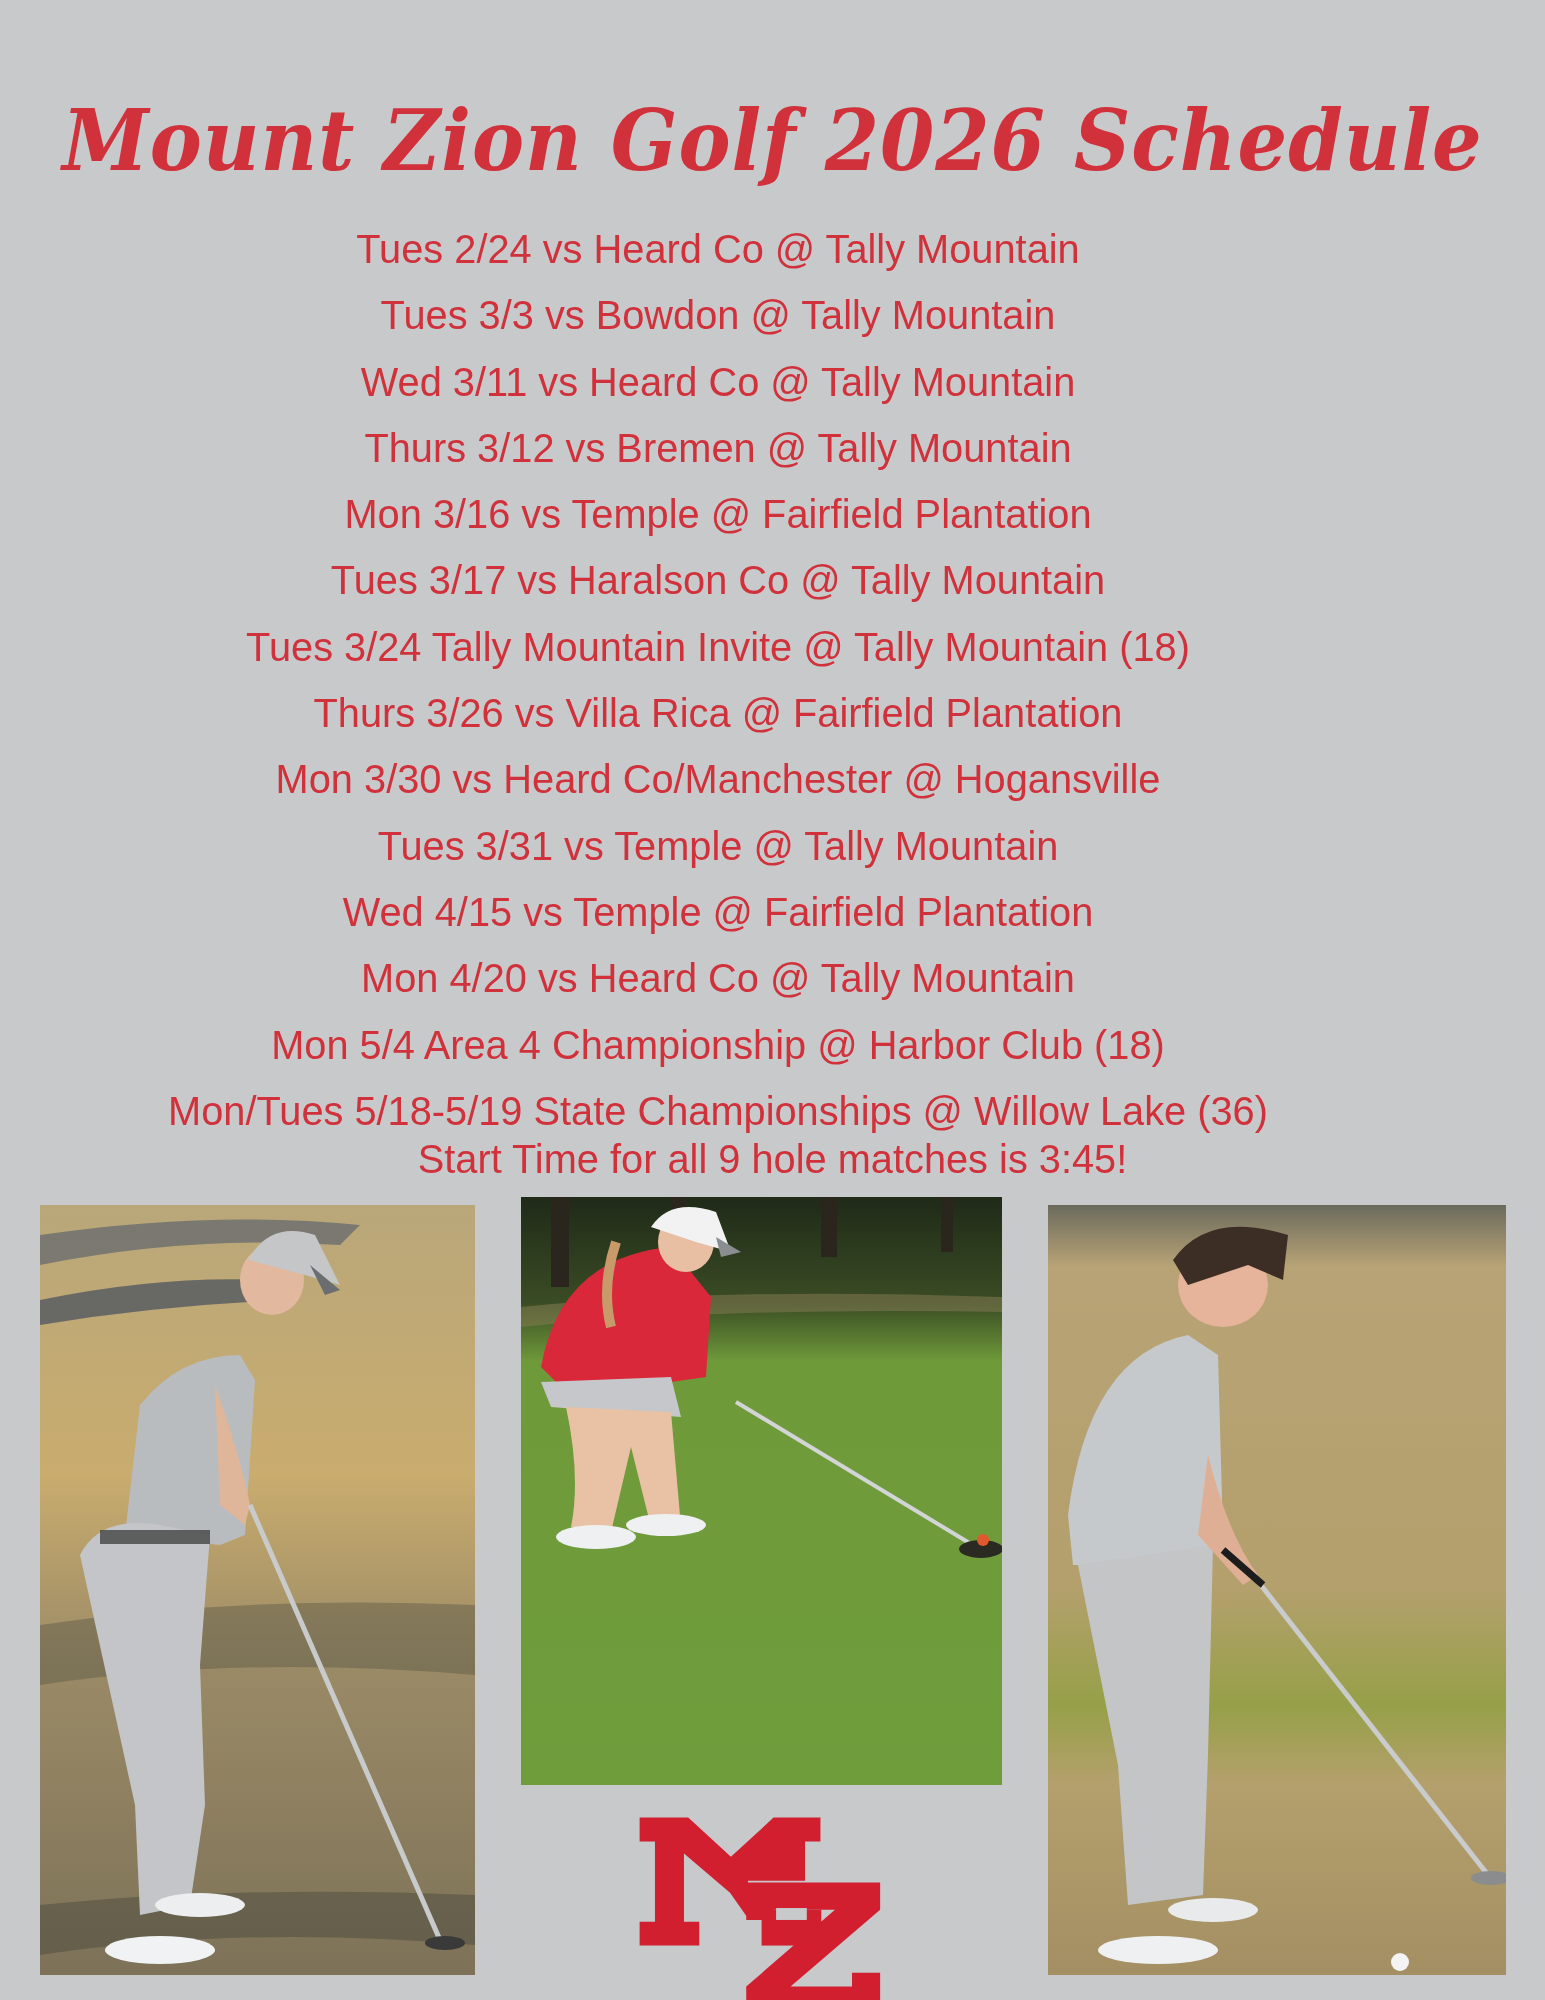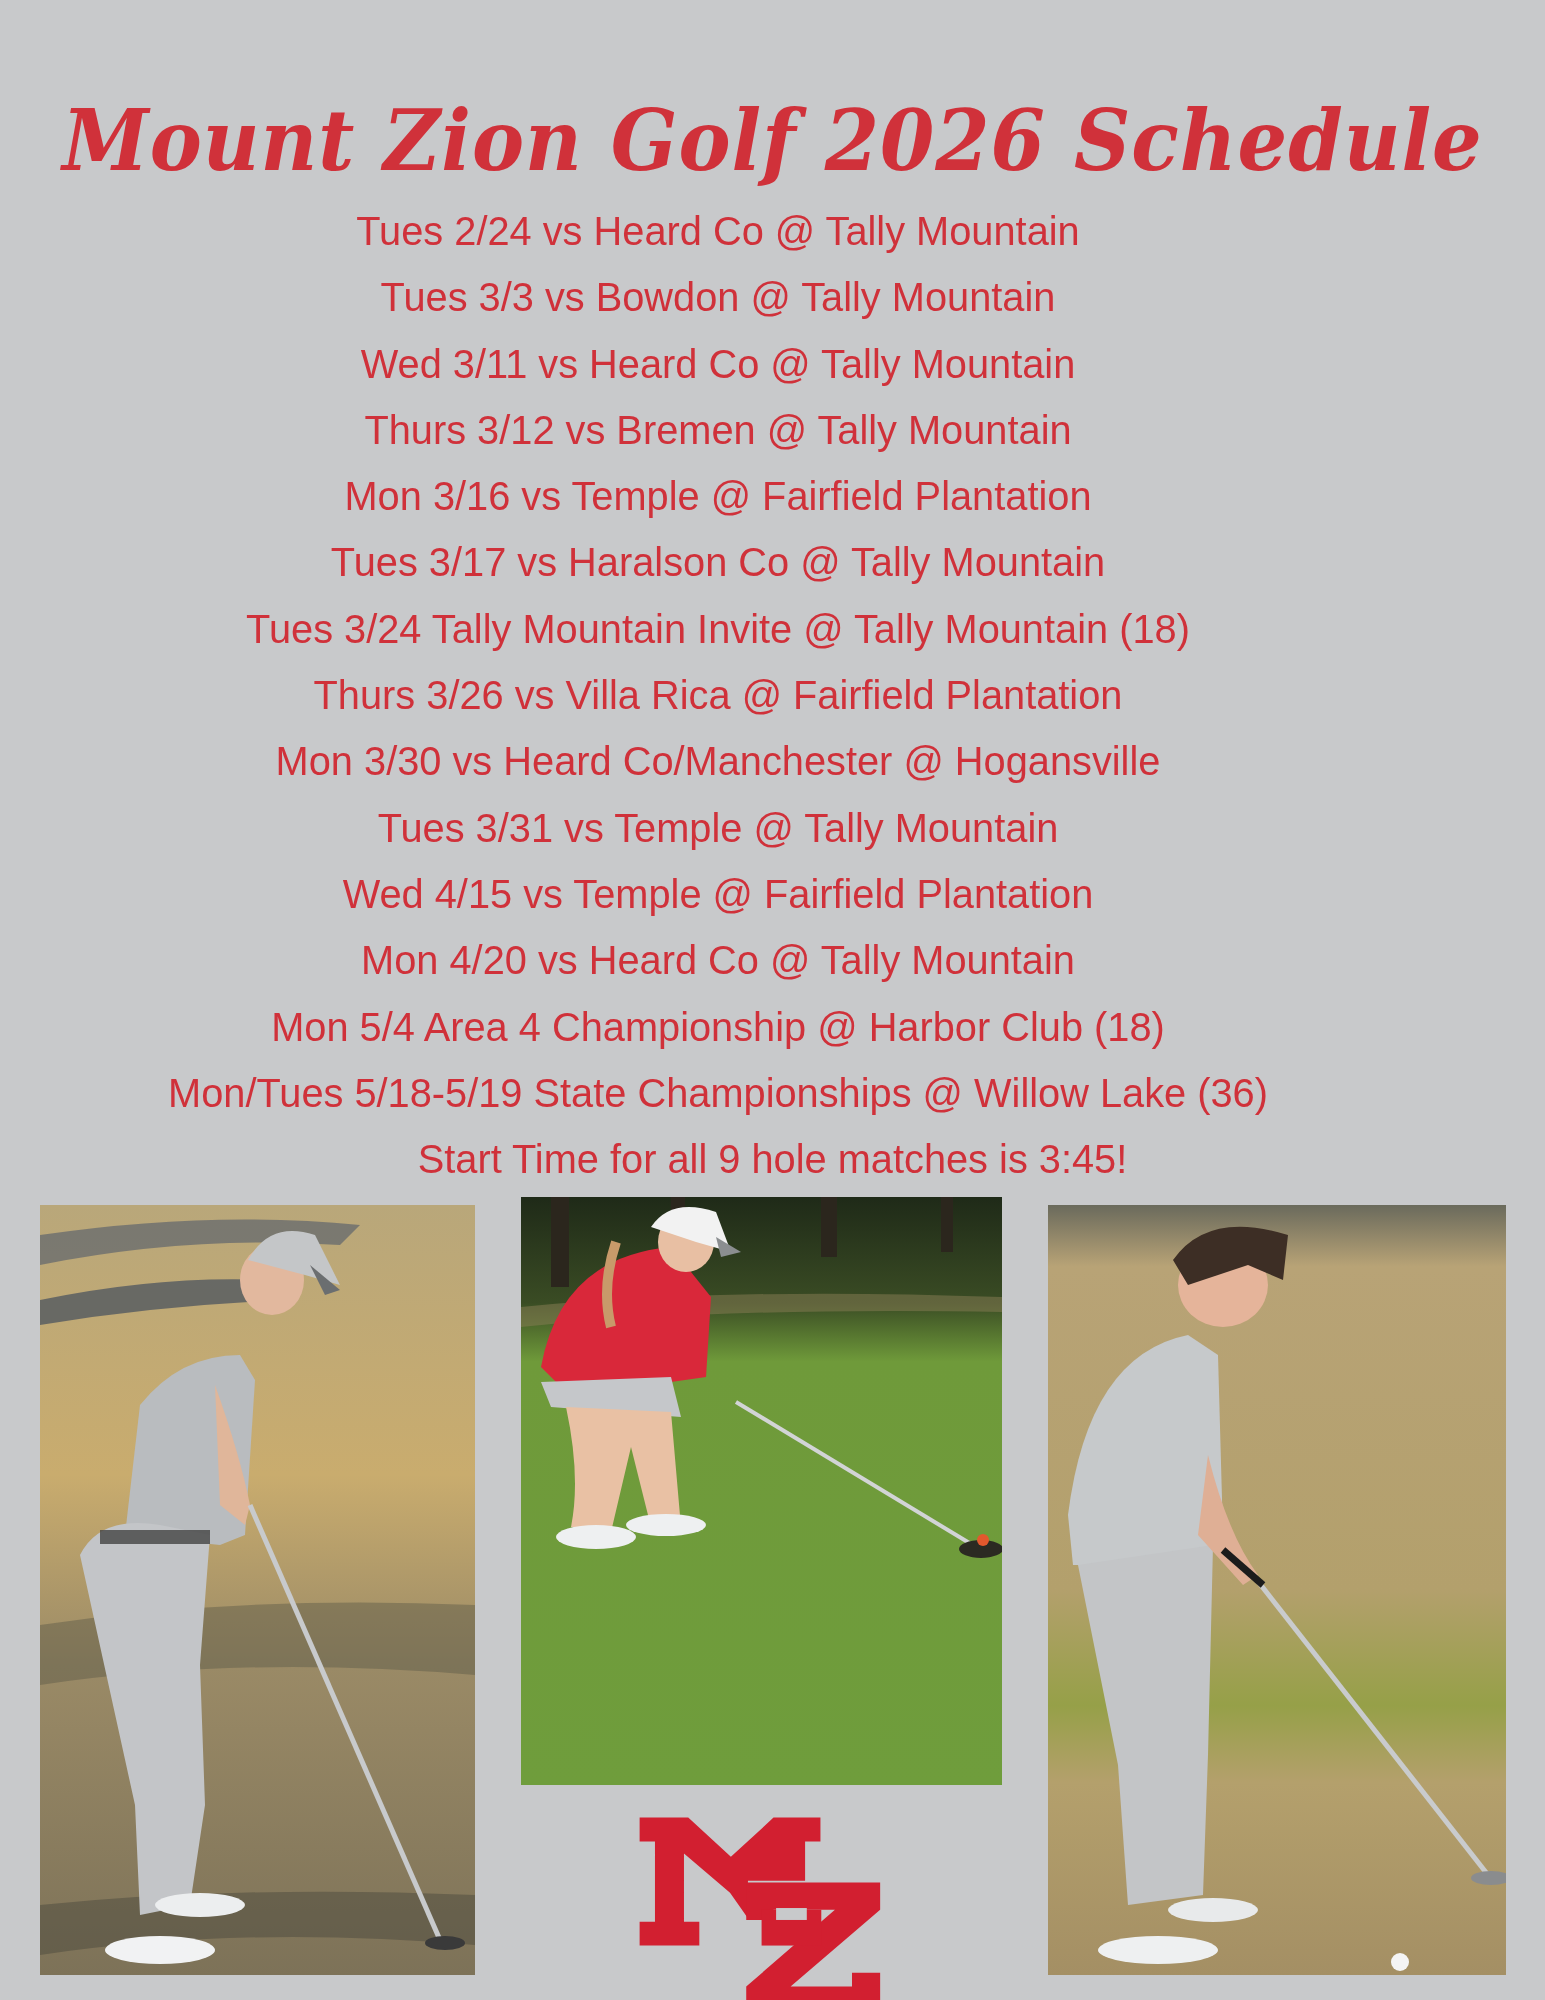--- a/index.html
+++ b/index.html
@@ -28,21 +28,21 @@
       font-size: 84px;
       letter-spacing: 1px;
       line-height: 110px;
       color: #d0313a;
       transform: scaleX(0.93);
       transform-origin: center;
     }
     .schedule {
       position: absolute;
       left: 0;
-      top: 150px;
+      top: 168px;
       width: 1436px;
       list-style: none;
     }
     .schedule li {
       height: 66.3px;
       line-height: 66px;
       text-align: center;
       font-family: "Liberation Sans", "DejaVu Sans", sans-serif;
       font-size: 41px;
       color: #d0313a;

